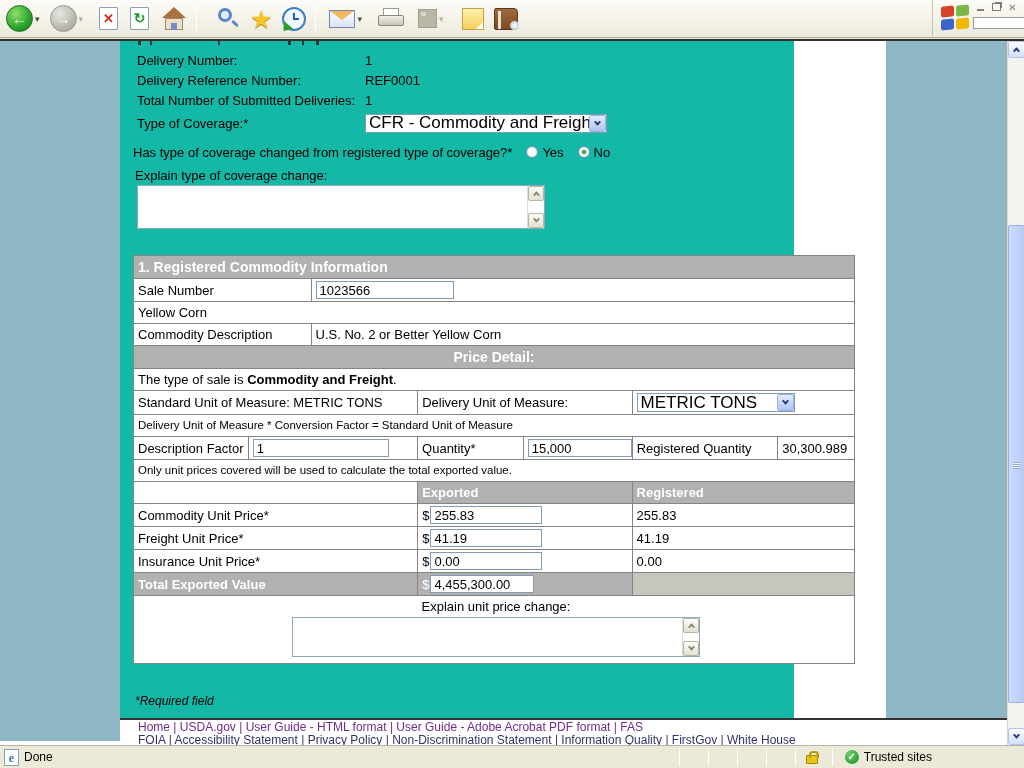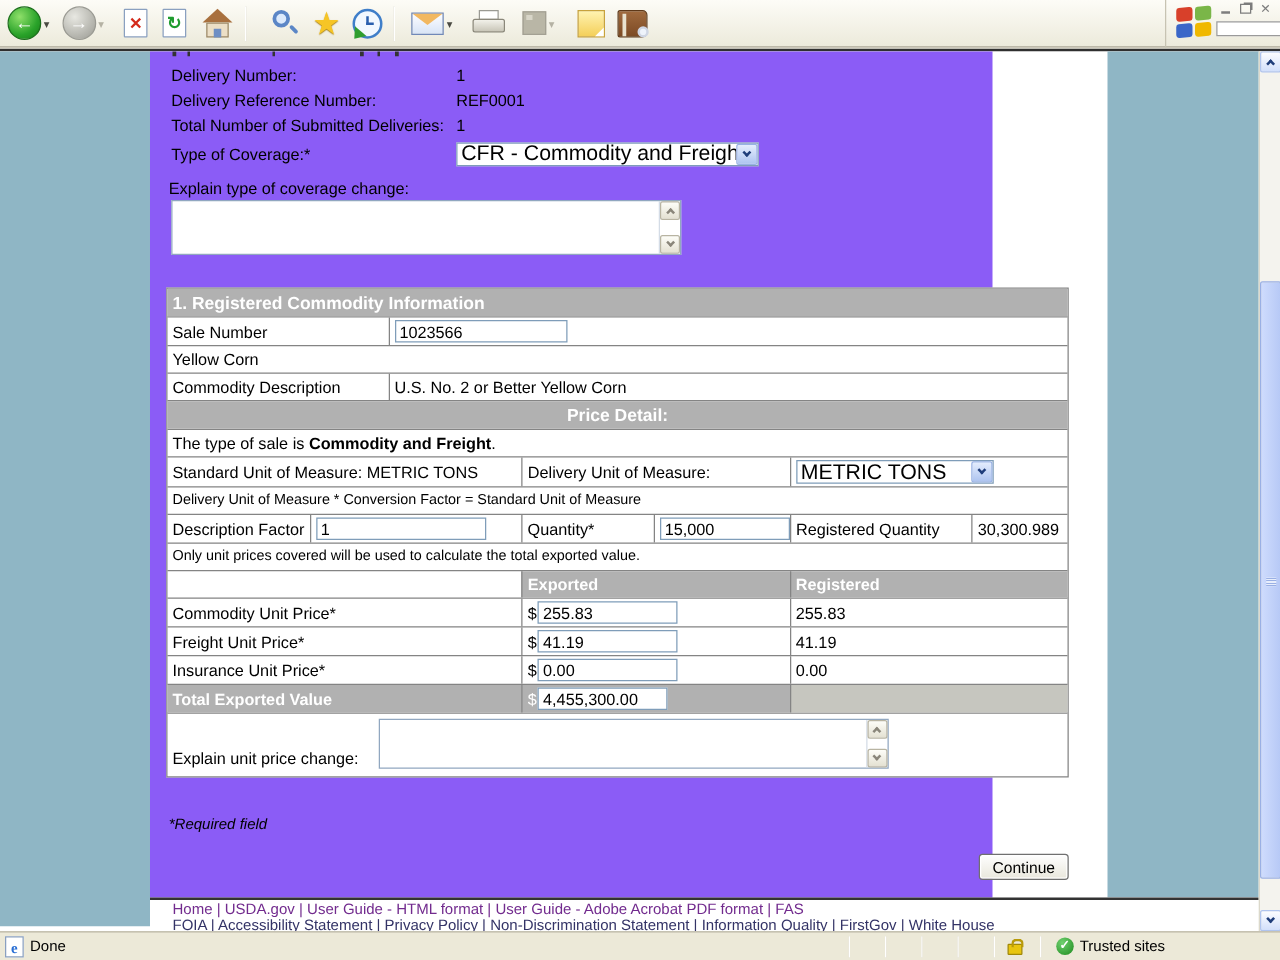--- a/index.html
+++ b/index.html
@@ -61,21 +61,21 @@
   .wb { width:11px; height:11px; text-align:center; line-height:11px; }
   .wb.min::after { content:""; display:block; margin:7px auto 0; width:7px; height:2px; background:#7d7d7d; }
   .wb.res { border:1px solid #7d7d7d; margin-top:1px; width:9px; height:8px; box-shadow:2px -2px 0 -1px #7d7d7d; }
   .addr-stub { position:absolute; left:40px; top:17px; width:52px; height:12px; background:#fff; border:1px solid #9a9a9a; }
 
   
   .viewport { position:absolute; left:0; top:39px; width:1024px; height:706px; background:#fff; border-top:2px solid #2f2f2f; overflow:hidden; }
   .strip { position:absolute; top:0; background:#8fb6c5; }
   .strip.left { left:0; width:120px; height:calc(100% - 4px); }
   .strip.right { left:886px; width:121px; height:calc(100% - 27px); }
-  .content { position:absolute; left:120px; top:0; width:674px; height:100%; background:#8b5cf6; font-size:13px; color:#000; }
+  .content { position:absolute; left:120px; top:0; width:674px; height:100%; background:#14b8a6; font-size:13px; color:#000; }
   .marks { position:relative; height:6px; overflow:hidden; }
   .marks i { position:absolute; top:0; height:4px; width:3px; background:#333; }
 
   .info-row { height:20px; line-height:20px; display:flex; }
   .info-row .lab { margin-left:17px; width:228px; }
   .cov-row { height:24px; display:flex; align-items:center; }
   .cov-row .lab { margin-left:17px; width:228px; }
 
   .xp-select { display:inline-flex; align-items:center; height:19px; border:1px solid #7f9db9; background:#fff; position:relative; }
   .xp-select .sv { flex:1; padding-left:3px; font-size:17px; white-space:nowrap; overflow:hidden; }
@@ -107,21 +107,21 @@
   .hdr.center { justify-content:center; }
   .note-it { font-size:11.5px; }
   input.fi { height:18px; border:1px solid #7f9db9; font-family:"Liberation Sans",sans-serif; font-size:13px; padding:0 3px; }
   .w-sale { width:138px; } .w-conv { width:136px; } .w-qty { width:104px; }
   .w-price { width:112px; } .w-total { width:104px; }
   .colhdr { background:#b1b1b1; color:#fff; font-weight:bold; }
   .totrow .c { background:#b1b1b1; }
   .totrow .c.regcell { background:#c6c6bf; }
   .totrow .tlab { color:#fff; font-weight:bold; }
   .cur { margin-right:1px; }
-  .explain-cell { flex-direction:row; align-items:flex-end; padding:2px 0 6px 0;gap:12px; }
+  .explain-cell { flex-direction:column; align-items:center; padding:2px 0 6px 0; }
   .explain-cell .el { margin-left:4px; }
   .explain-cell .ta { margin-left:4px; margin-top:2px; }
 
   .req-note { font-style:italic; font-size:12px; margin:30px 0 0 15px; }
   .cont-wrap { width:735px; margin-top:17px; display:flex; justify-content:flex-end; }
   .xp-btn { min-width:72px; height:21px; border:1px solid #707070; border-radius:3px;
     background:linear-gradient(#fefefe,#e9e7dc); font-family:"Liberation Sans",sans-serif; font-size:12.5px;
     box-shadow:inset 0 0 0 1px #fff; }
 
   
@@ -246,20 +246,27 @@
     <div class="cov-row">
       <span class="lab">Type of Coverage:*</span>
       <div class="xp-select" style="width:242px">
         <span class="sv">CFR - Commodity and Freight</span>
         <span class="sb">
             <span class="chev"></span>
           </span>
       </div>
     </div>
 
+    <div class="radio-row">
+      <span class="q">Has type of coverage changed from registered type of coverage?*</span>
+      <span class="radio"></span>
+      <span>Yes</span>
+      <span class="radio checked"></span>
+      <span>No</span>
+    </div>
 
     <div class="explain-label">Explain type of coverage change:</div>
     <div class="ta">
       <div class="col">
         <div class="sbb t">
             <span class="chev up gray"></span>
           </div>
         <div class="sbb b">
             <span class="chev gray"></span>
           </div>

